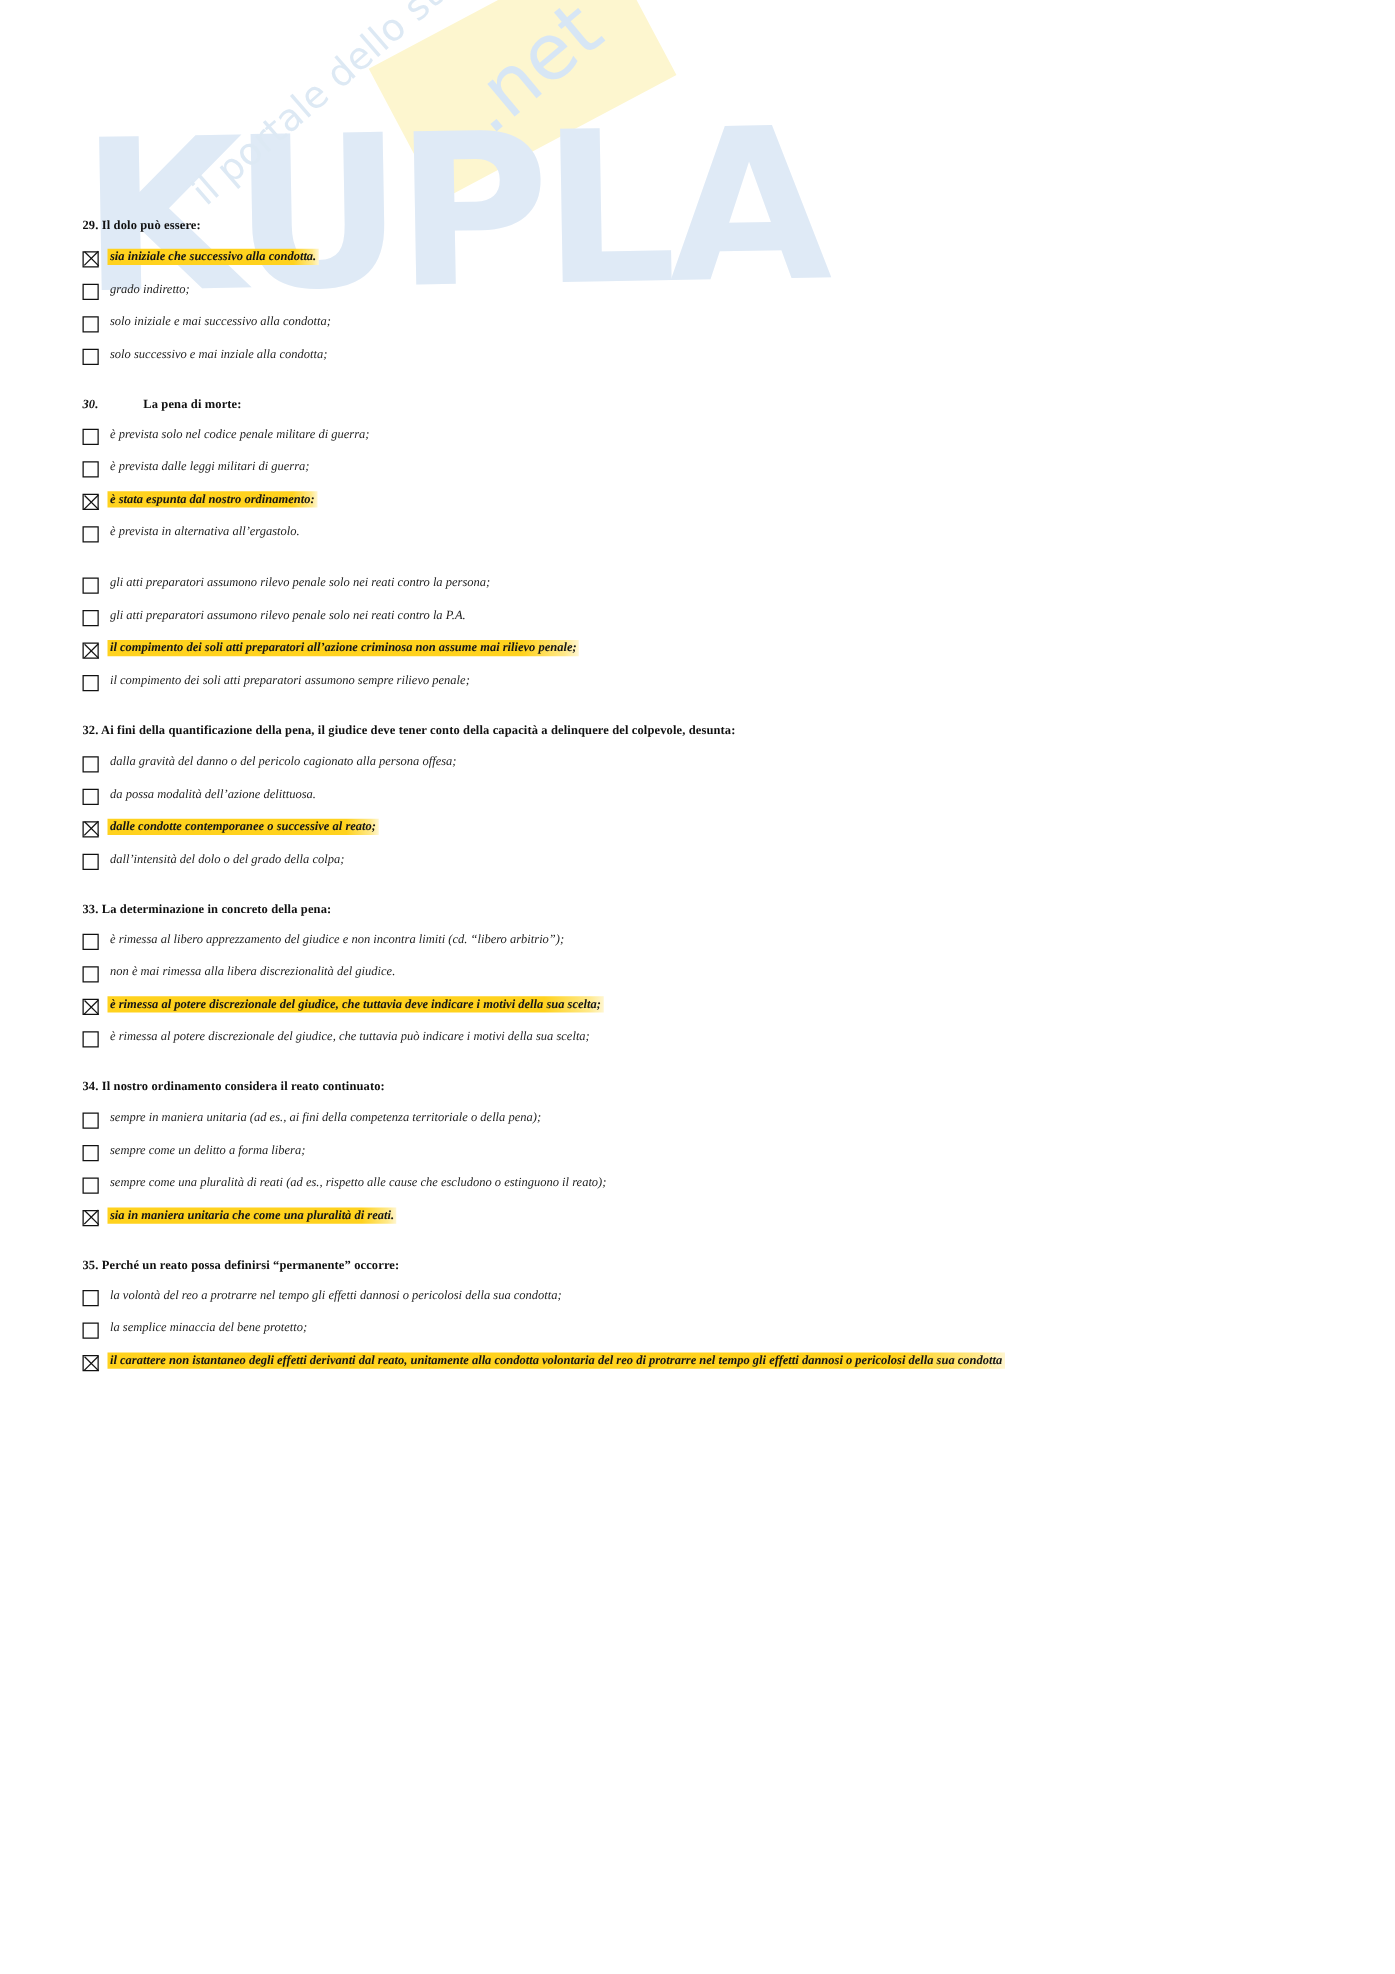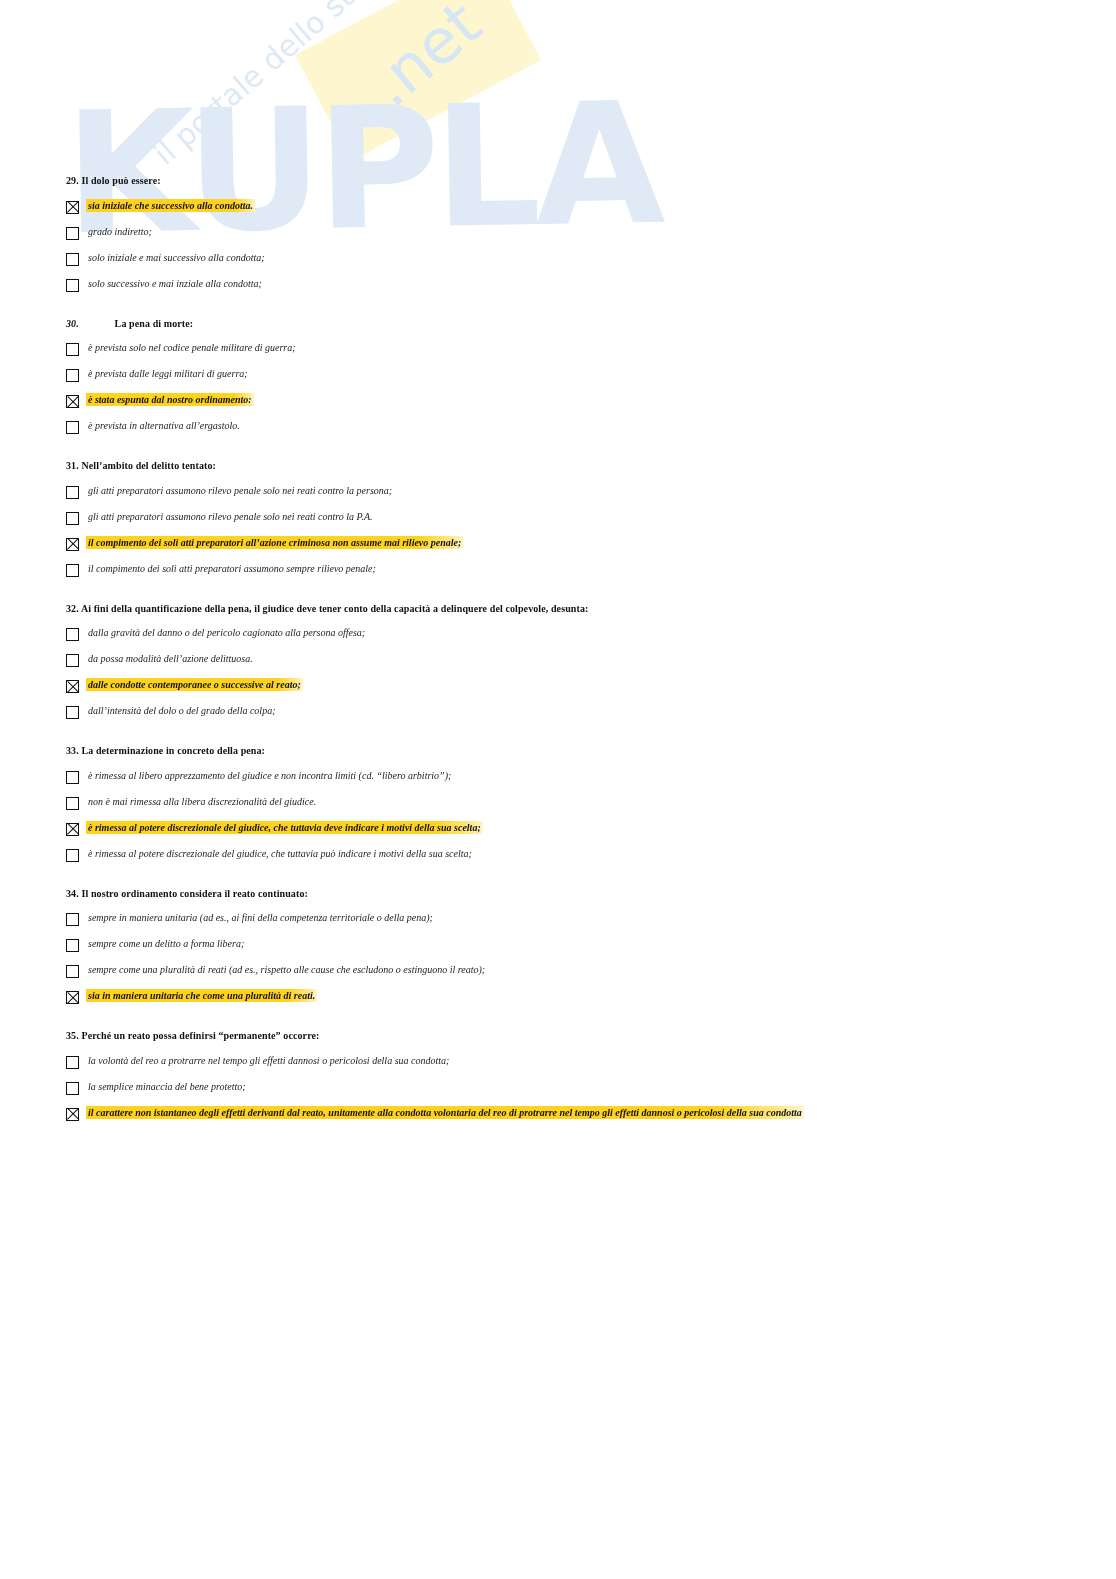--- a/index.html
+++ b/index.html
@@ -207,24 +207,20 @@
         <span class="checkbox checked"></span>
         <span class="option-text">è stata espunta dal nostro ordinamento:</span>
       </div>
       <div class="option-row">
         <span class="checkbox"></span>
         <span class="option-text">è prevista in alternativa all’ergastolo.</span>
       </div>
     </div>
 
     <div class="question-block">
-      <div class="q-heading">
-        <span class="q-num">31.</span>
-        <span>Nell’ambito del delitto tentato:</span>
-      </div>
       <div class="option-row">
         <span class="checkbox"></span>
         <span class="option-text">gli atti preparatori assumono rilevo penale solo nei reati contro la persona;</span>
       </div>
       <div class="option-row">
         <span class="checkbox"></span>
         <span class="option-text">gli atti preparatori assumono rilevo penale solo nei reati contro la P.A.</span>
       </div>
       <div class="option-row selected">
         <span class="checkbox checked"></span>

